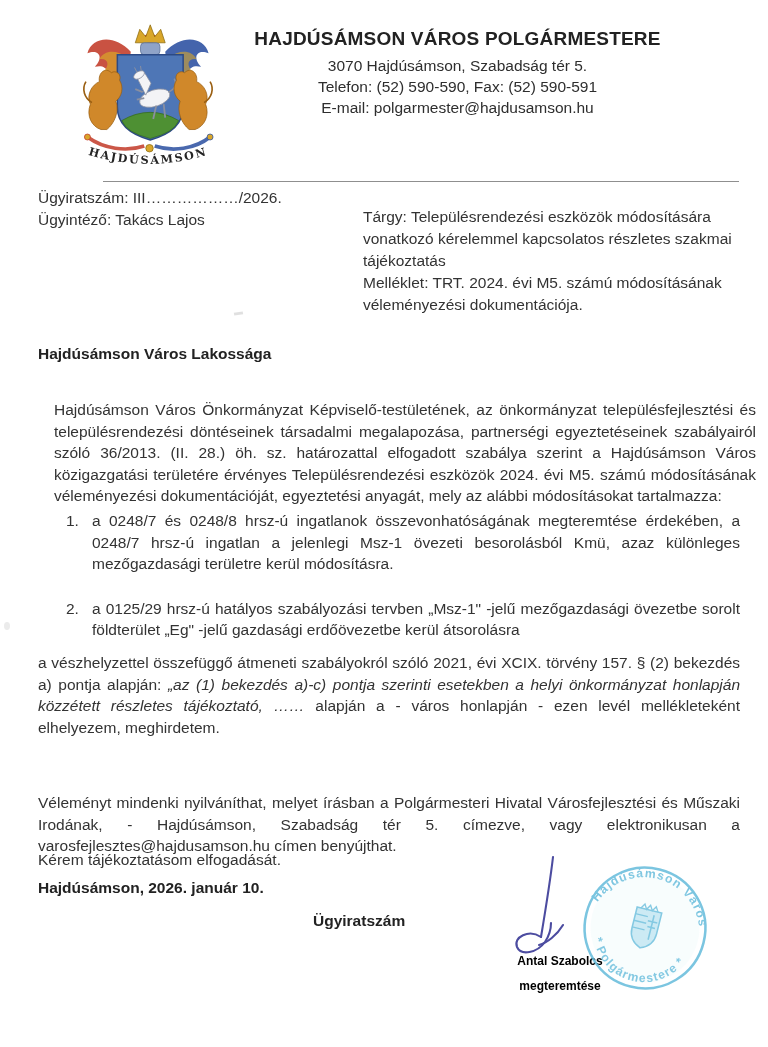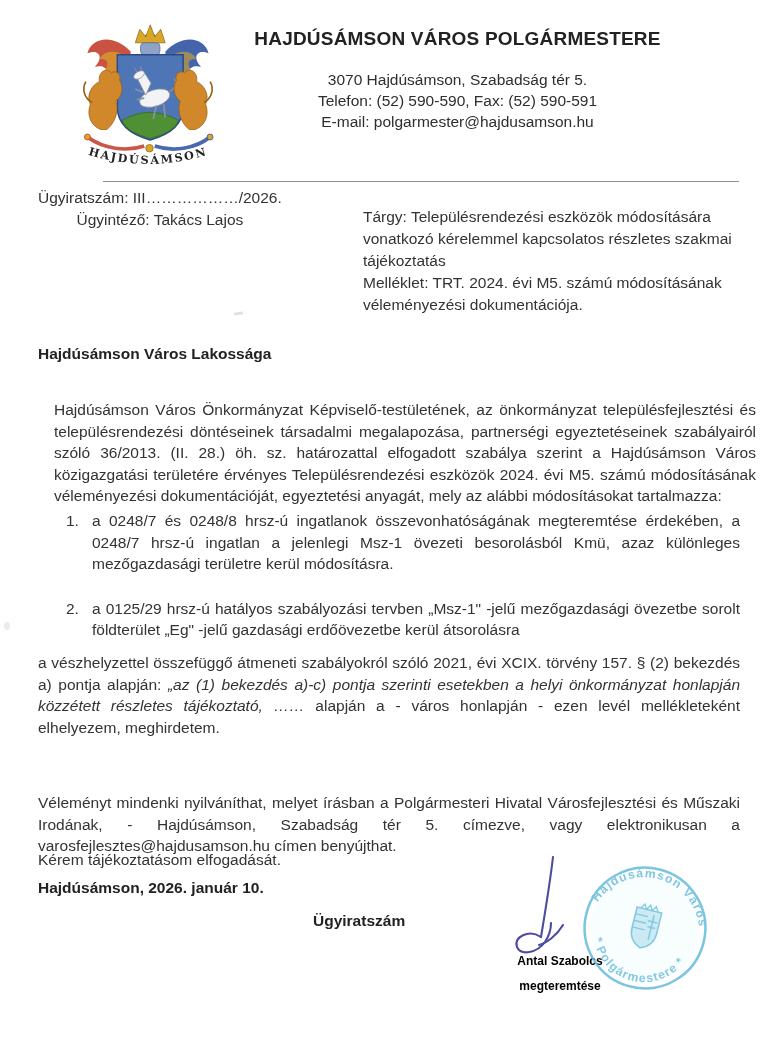--- a/index.html
+++ b/index.html
@@ -4,25 +4,25 @@
 <style>
   html,body{margin:0;padding:0;background:#e8e8e8;}
   .page{
     position:relative;width:768px;height:1047px;background:#ffffff;
     font-family:"Liberation Sans",sans-serif;color:#333333;overflow:hidden;
     margin:0 auto;
   }
   .abs{position:absolute;}
   
   .header-text{left:225px;top:28px;width:465px;text-align:center;}
-  .doc-title{font-size:19px;font-weight:bold;color:#222;letter-spacing:.2px;margin-bottom:19px;}
+  .doc-title{font-size:19px;font-weight:bold;color:#222;letter-spacing:.2px;margin-bottom:5px;}
   .addr-line{font-size:15.5px;line-height:21px;color:#2e2e2e;}
   .divider{left:103px;top:181px;width:636px;border-top:1.5px solid #8f8f8f;height:0;}
   
-  .ref-block{left:38px;top:187px;font-size:15.5px;line-height:22px;text-align:center;}
+  .ref-block{left:38px;top:187px;font-size:15.5px;line-height:22px;}
   .subject-block{left:363px;top:206px;width:388px;font-size:15.5px;line-height:22px;}
   
   .body-text{font-size:15.5px;line-height:21.5px;color:#333;}
   .salutation{left:38px;top:345px;font-weight:bold;font-size:15.5px;color:#222;}
   .p1{left:54px;top:399px;width:702px;text-align:justify;}
   .list-block{left:38px;top:510px;width:702px;}
   .list-row{display:flex;margin-bottom:23px;}
   .list-num{width:26px;flex:0 0 26px;margin-left:28px;}
   .list-text{flex:1;text-align:justify;}
   .p2{left:38px;top:652px;width:702px;text-align:justify;}

